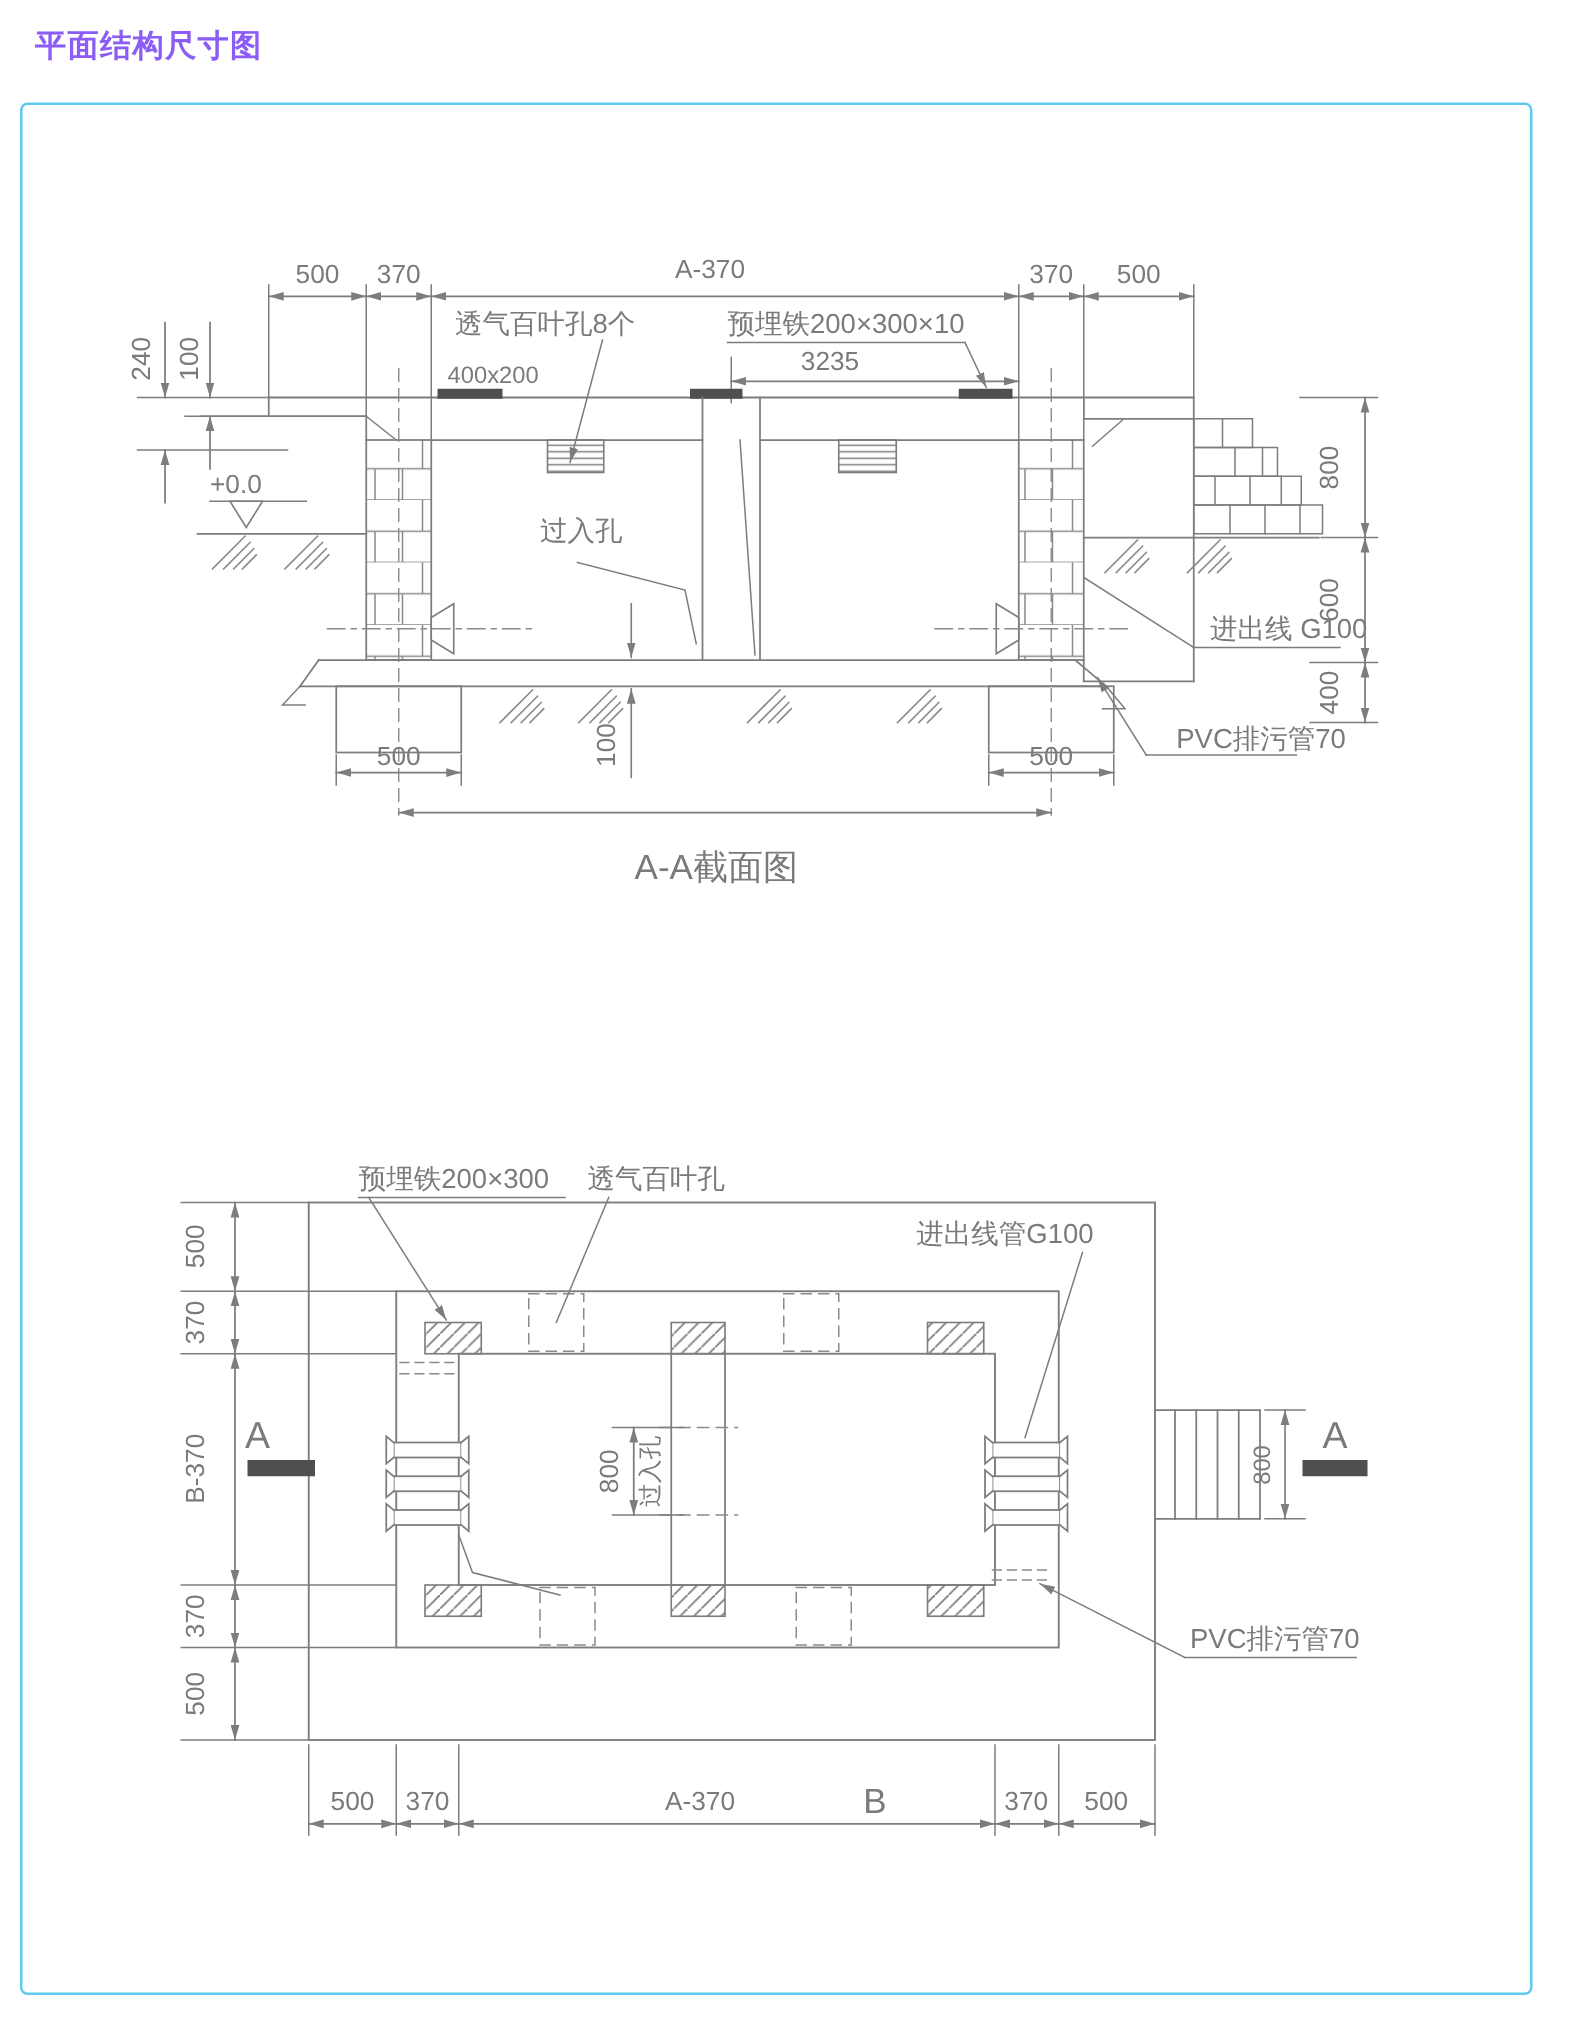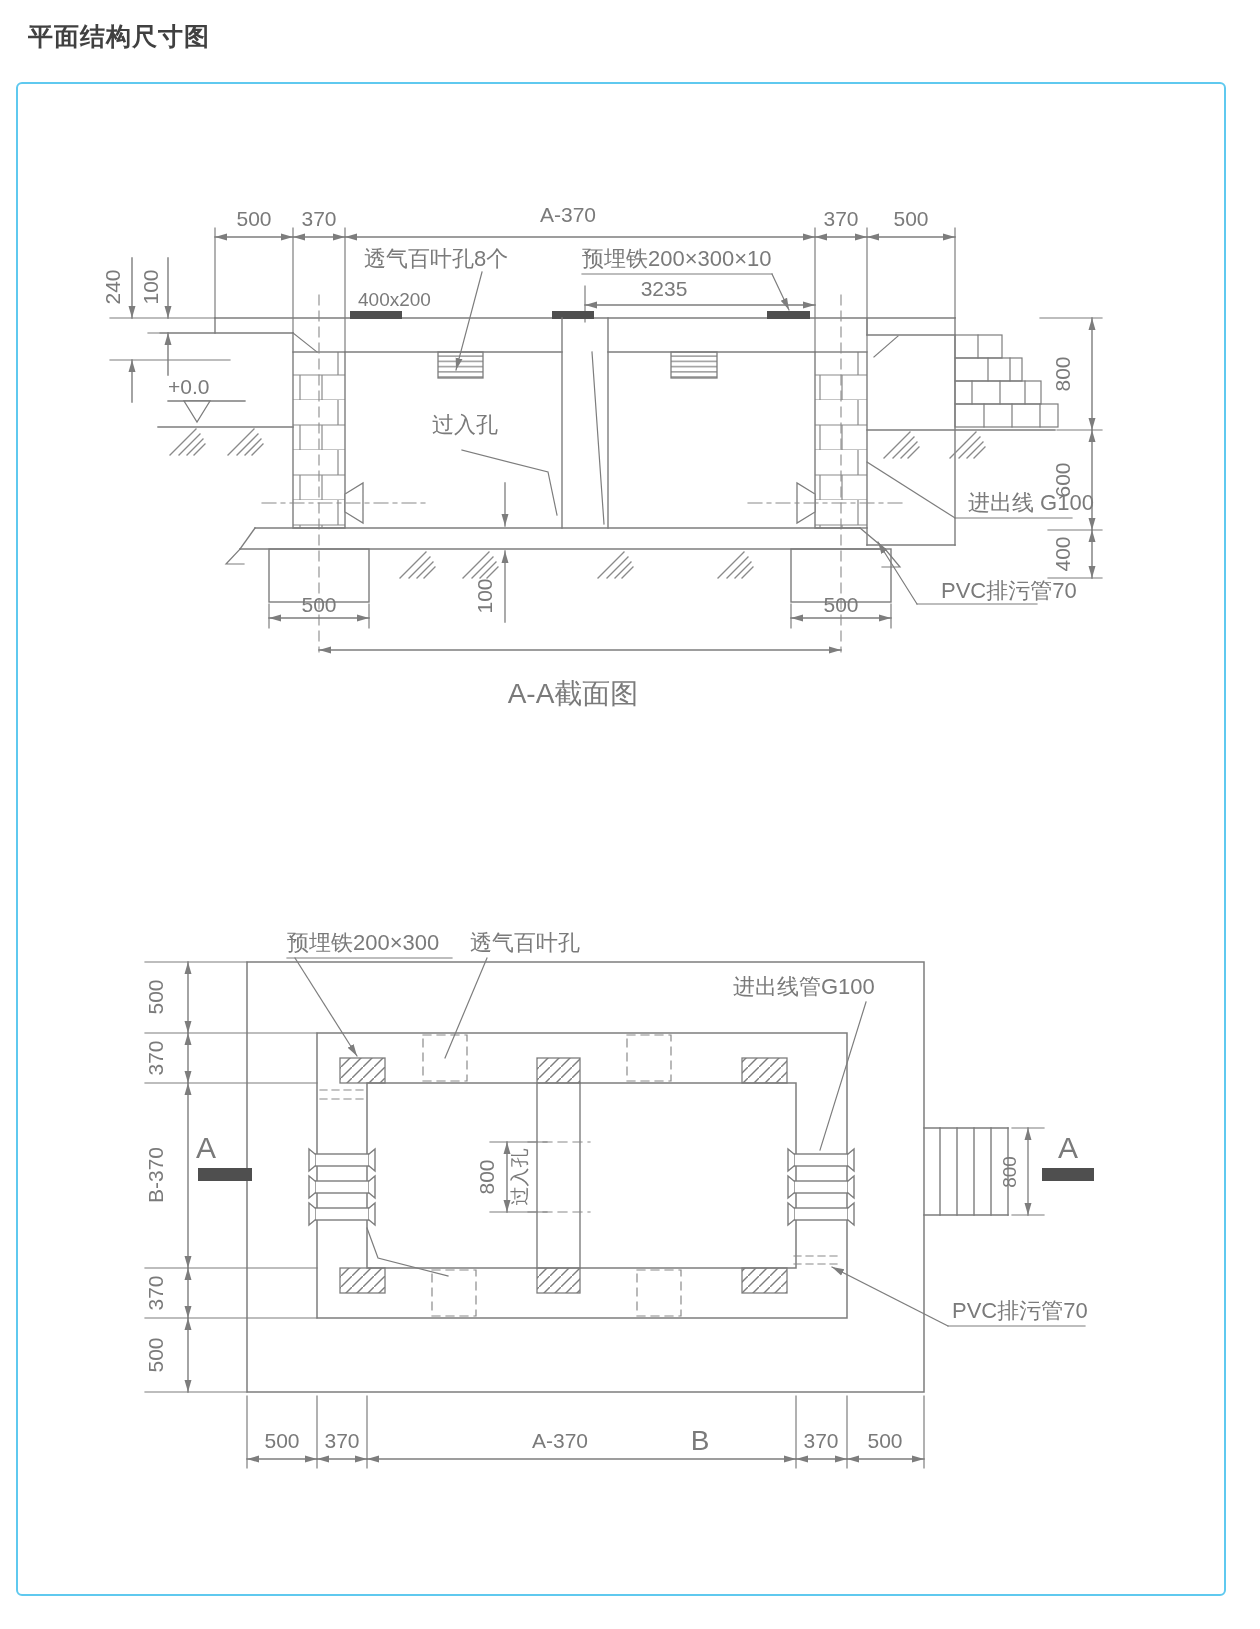--- a/index.html
+++ b/index.html
@@ -1,17 +1,17 @@
 <!DOCTYPE html>
 <html><head>
 <meta charset="utf-8">
 <style>
   html,body{margin:0;padding:0;background:#ffffff;}
   body{width:1260px;height:1629px;position:relative;font-family:"Liberation Sans","DejaVu Sans",sans-serif;}
-  .page-title{position:absolute;left:28px;top:20px;font-size:25px;font-weight:bold;color:#404040;letter-spacing:1px;}
+  .page-title{position:absolute;left:28px;top:20px;font-size:25px;font-weight:bold;color:#8b5cf6;letter-spacing:1px;}
   .panel{position:absolute;left:16px;top:82px;width:1210px;height:1514px;border:2px solid #5fc9ef;border-radius:6px;background:#ffffff;box-sizing:border-box;}
   svg{position:absolute;left:0;top:0;}
   svg text{fill:#7a7a7a;font-family:"Liberation Sans","DejaVu Sans",sans-serif;}
   .dimtxt{font-size:21px;}
   .dimtxt-s{font-size:19px;}
   .lbl{font-size:22px;}
   .cap{font-size:28px;}
   .mark{font-size:30px;}
 </style>
 </head>

